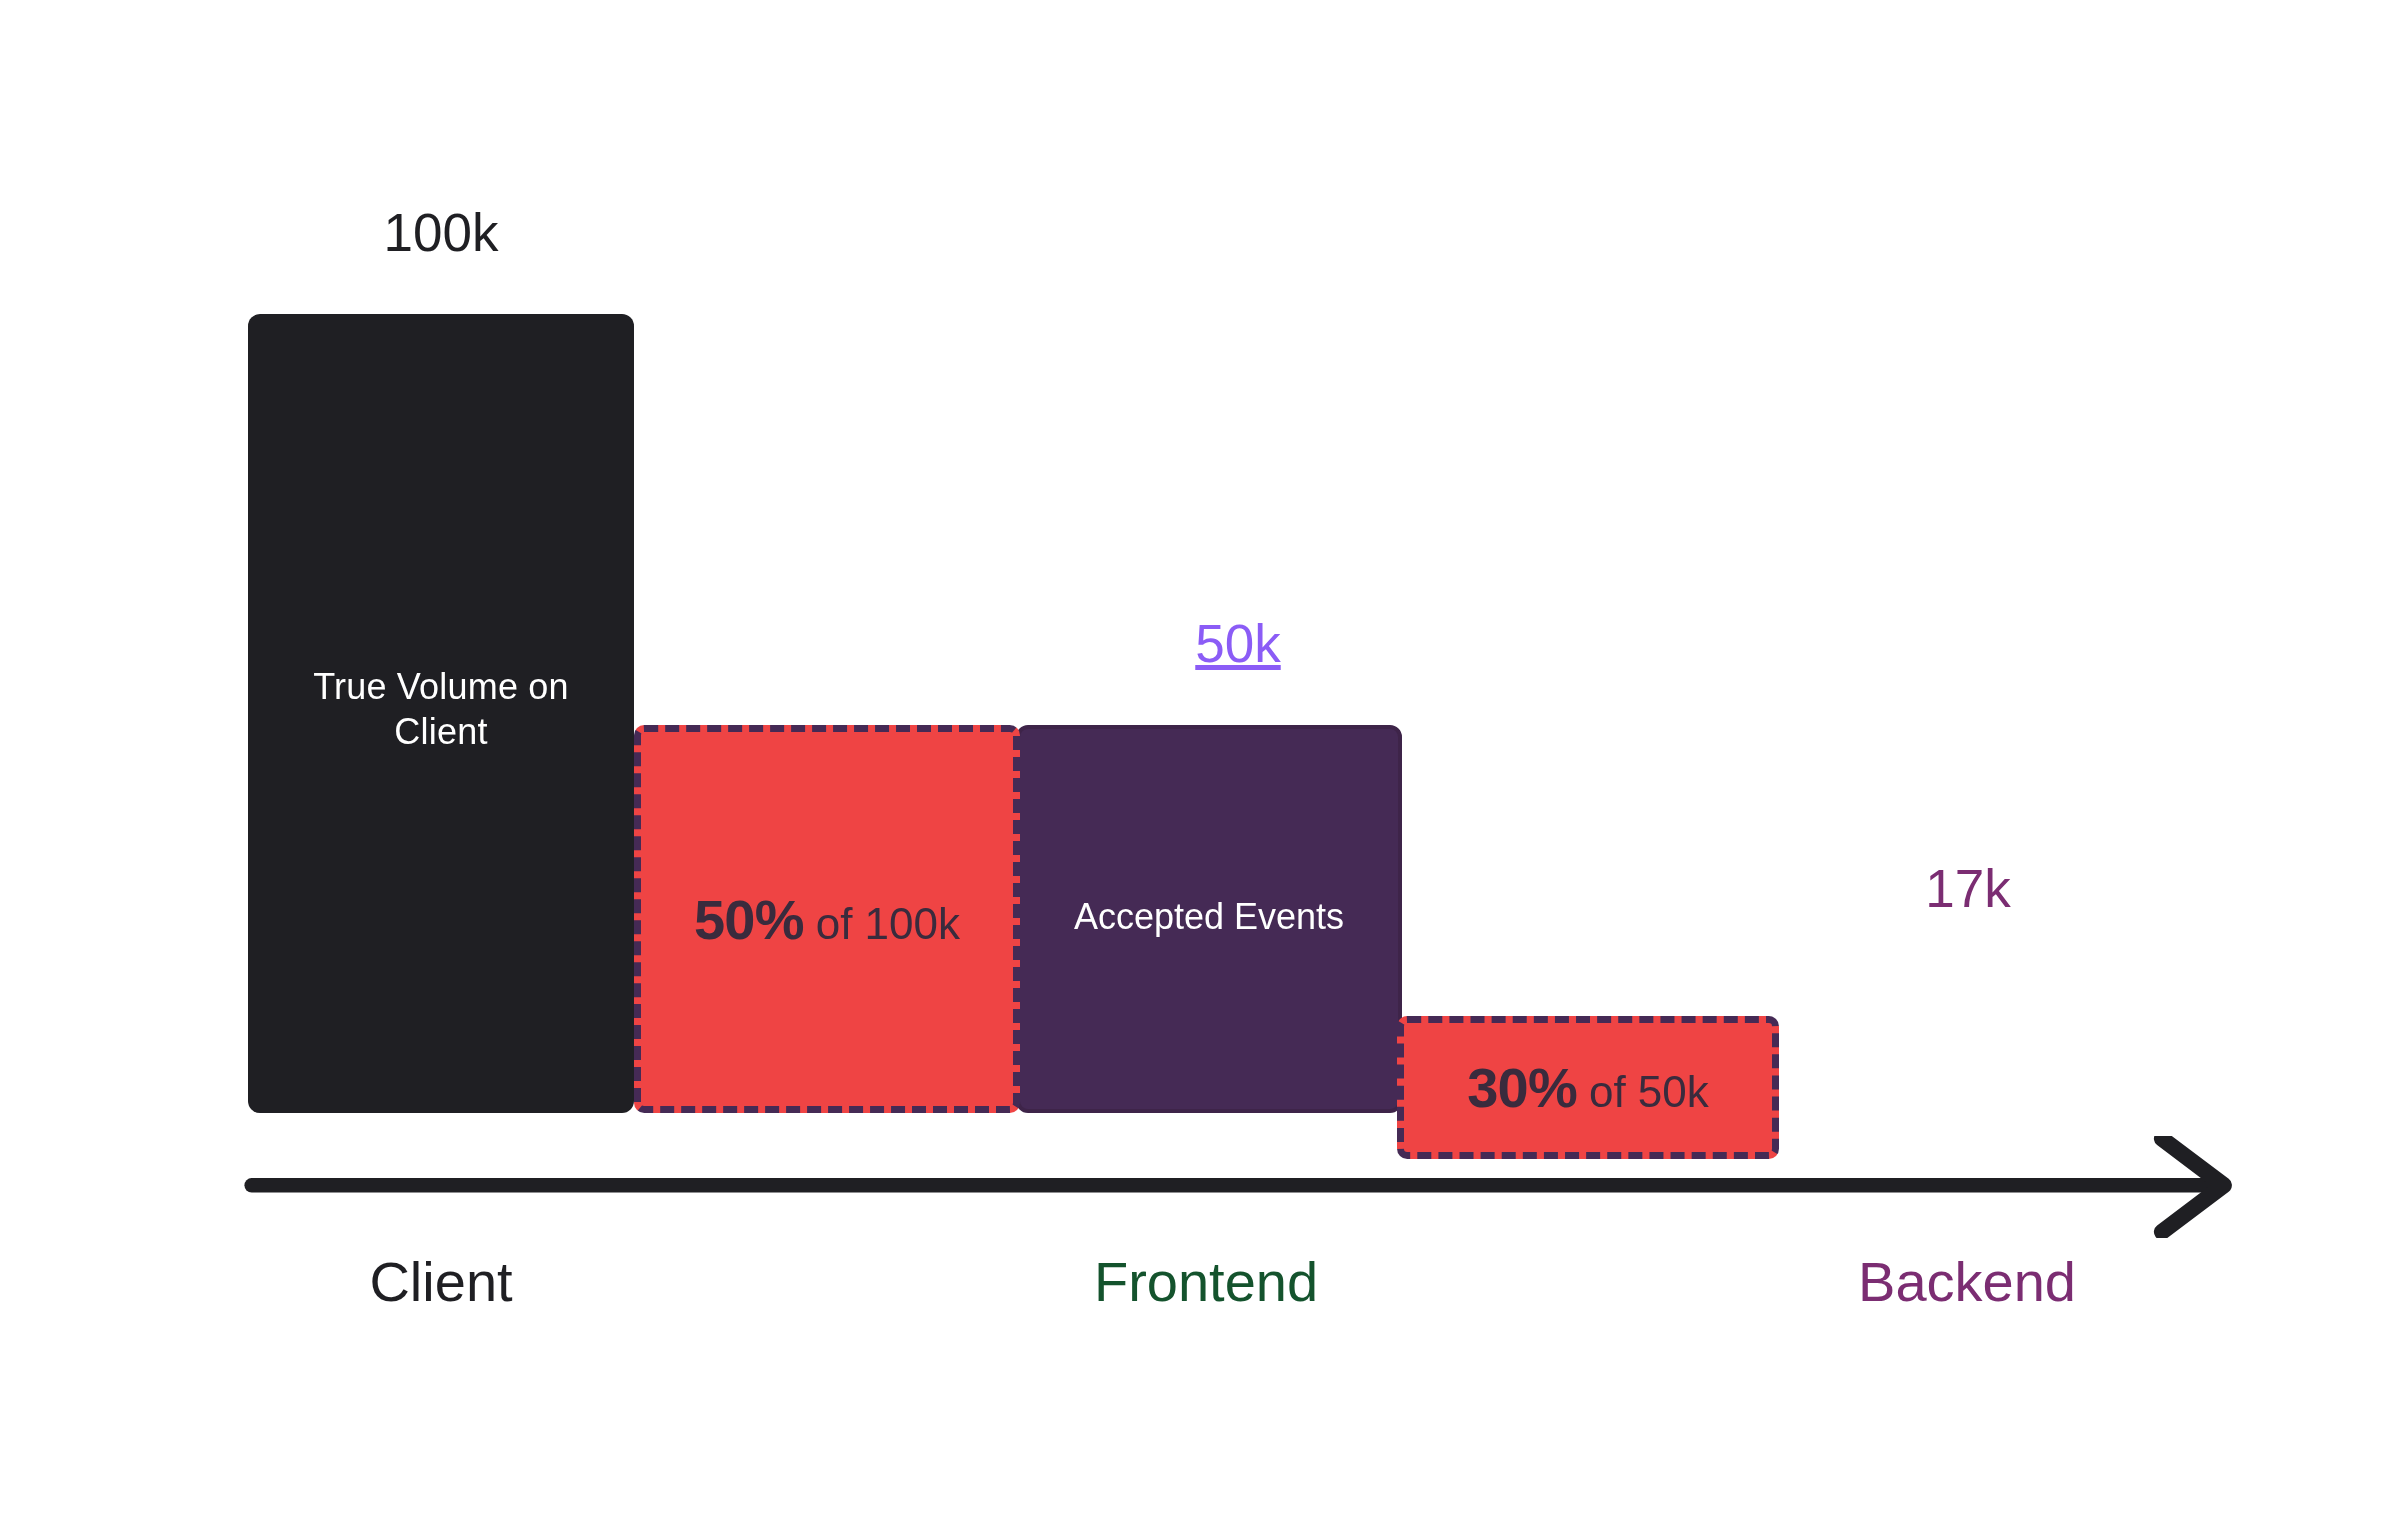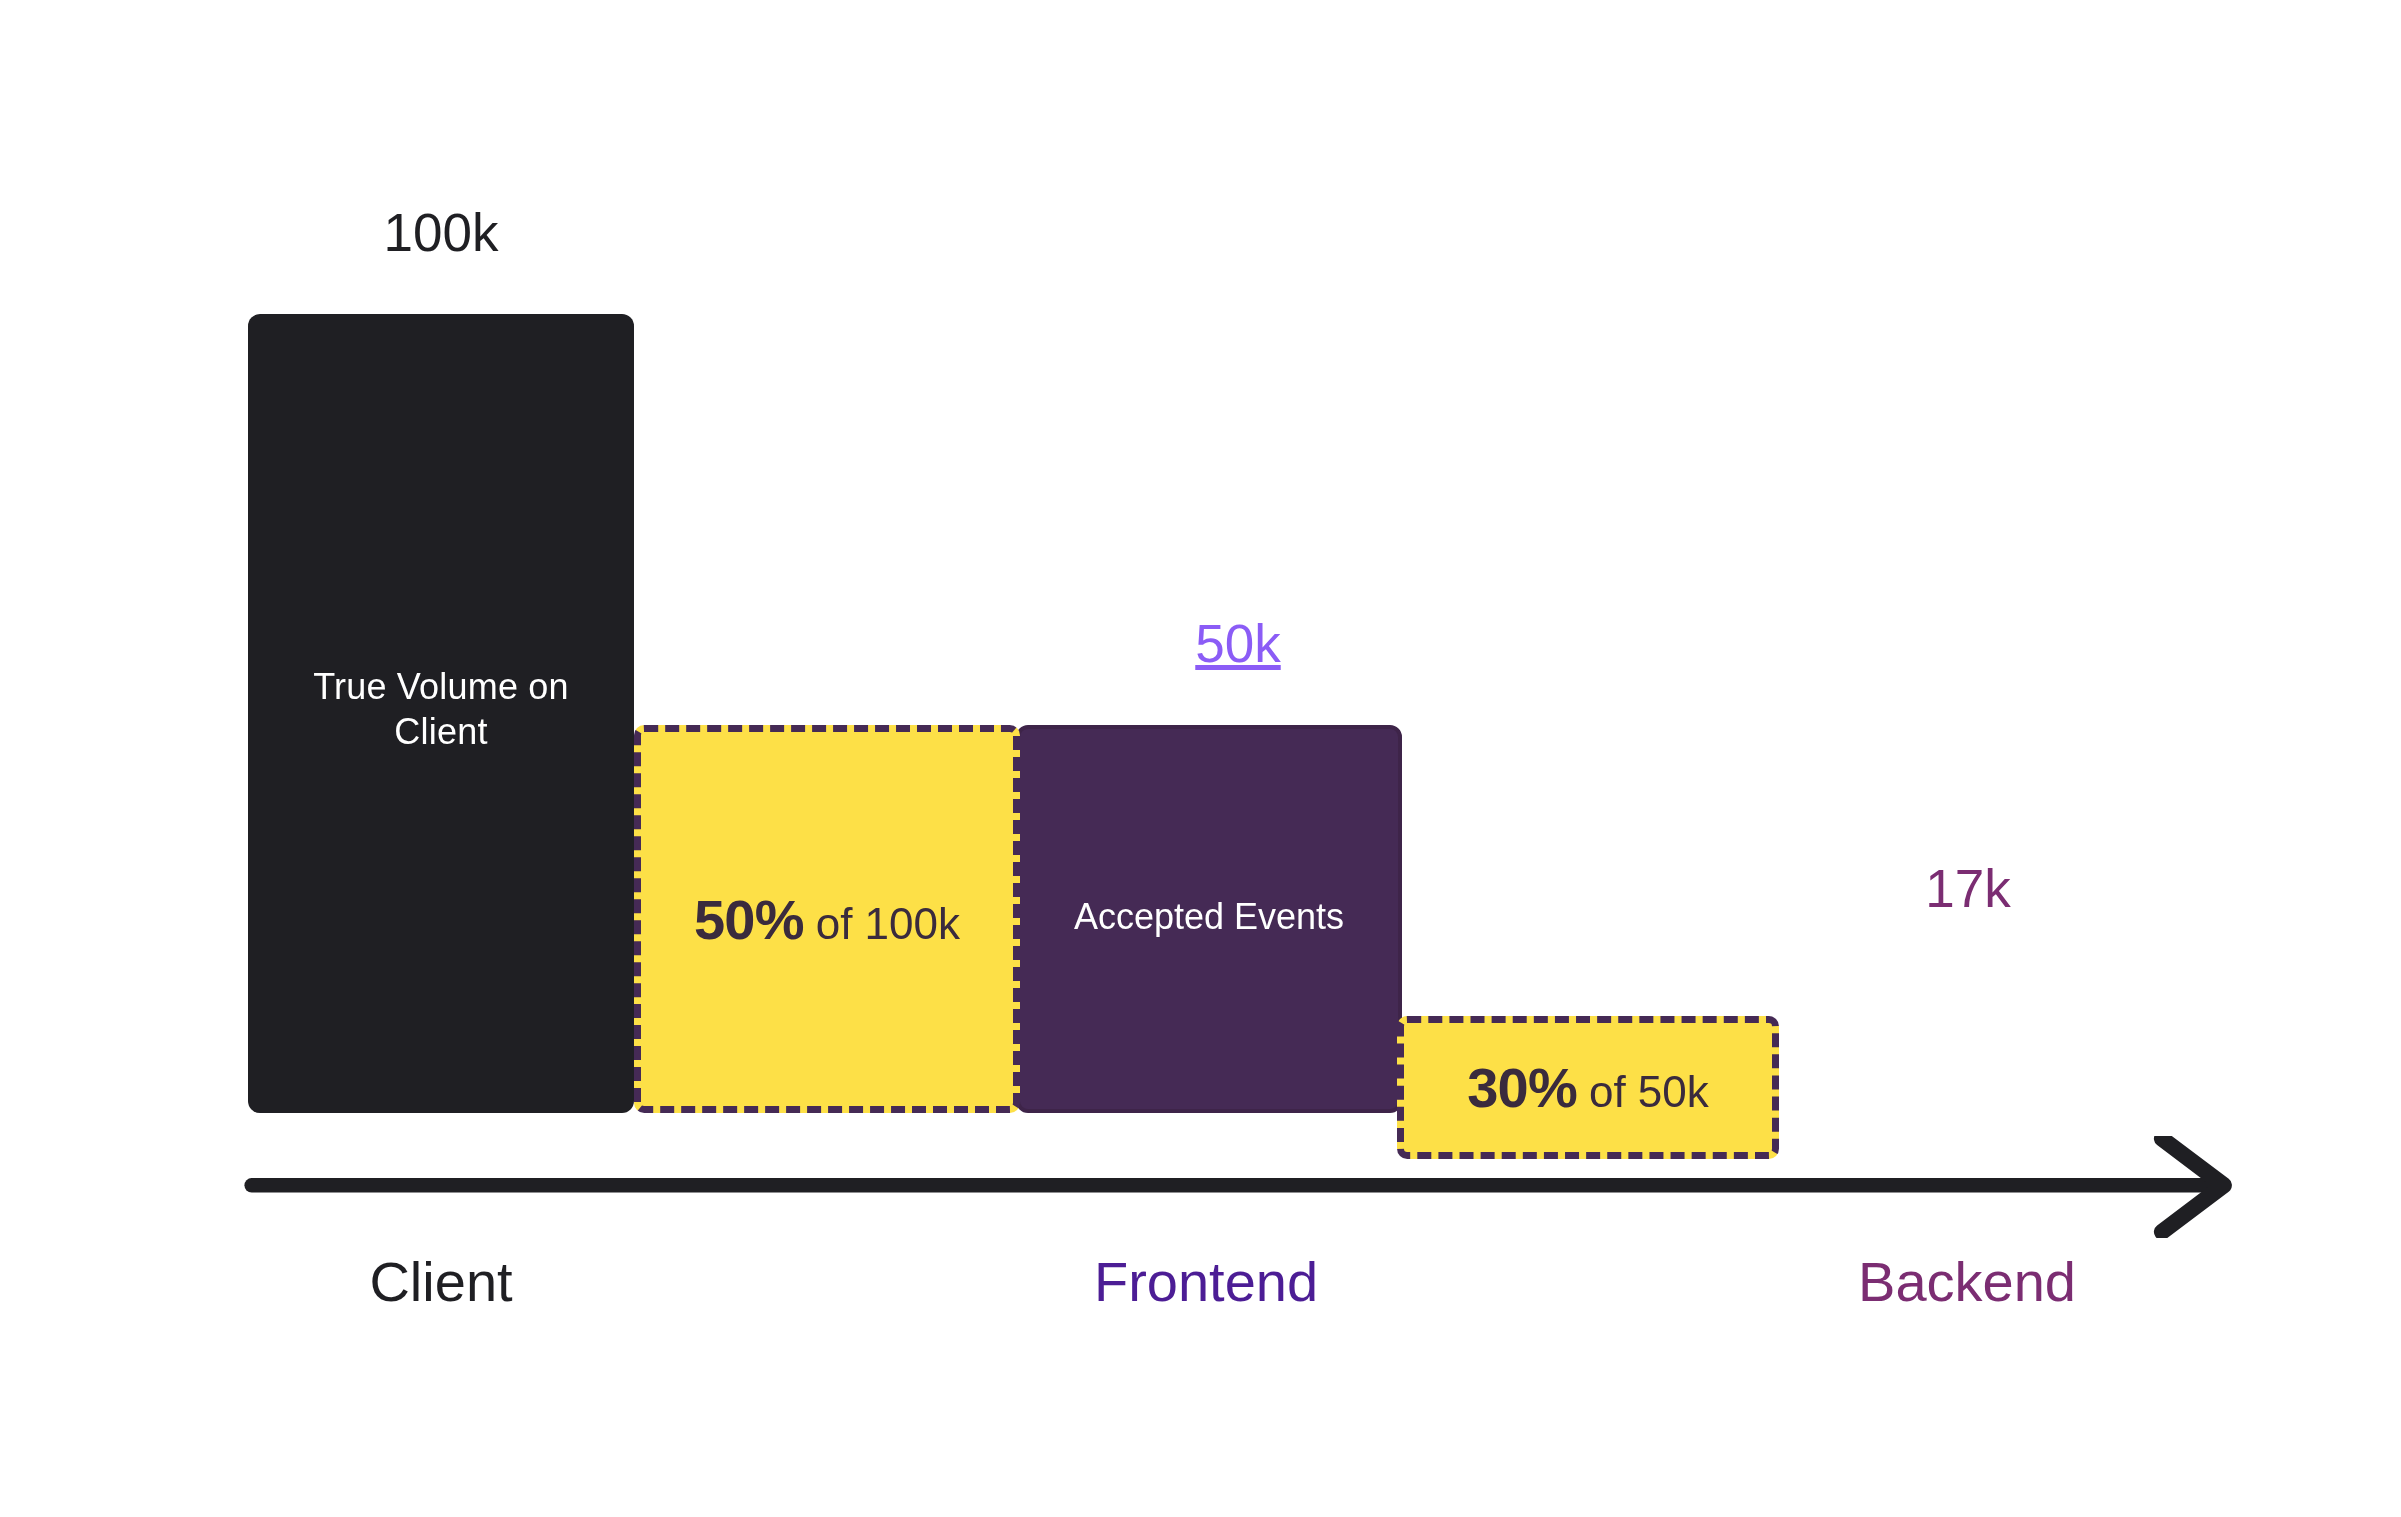--- a/index.html
+++ b/index.html
@@ -81,21 +81,21 @@
     font-size: 36px;
     line-height: 1.3;
     font-weight: 400;
     width: 60%;
   }
 
   
   .dashed-box {
     position: absolute;
     box-sizing: border-box;
-    background: #fde047;
+    background: #ef4444;
     border: 7.6px dashed #452A55;
     border-radius: 10.2px;
     display: flex;
     align-items: center;
     justify-content: center;
   }
   .dashed-1 {
     left: 602px;
     top: 725px;
     width: 386px;
@@ -178,21 +178,21 @@
   .stage-client {
     left: 195px;
     top: 1249px;
     width: 428px;
     color: #1F1F23;
   }
   .stage-frontend {
     left: 958px;
     top: 1249px;
     width: 432px;
-    color: #4c1d95;
+    color: #14532d;
   }
   .stage-backend {
     left: 1721px;
     top: 1249px;
     width: 428px;
     color: #7B2D72;
   }
 </style>
 </head>
 <body>

